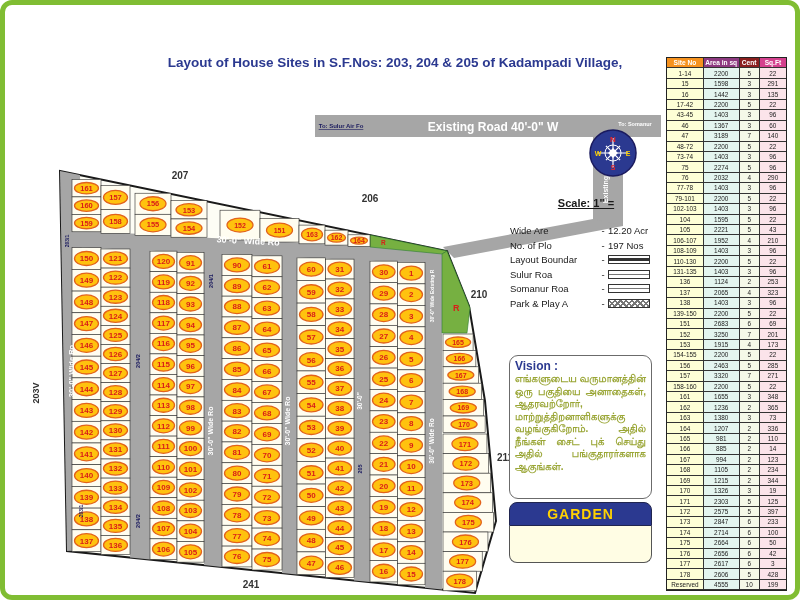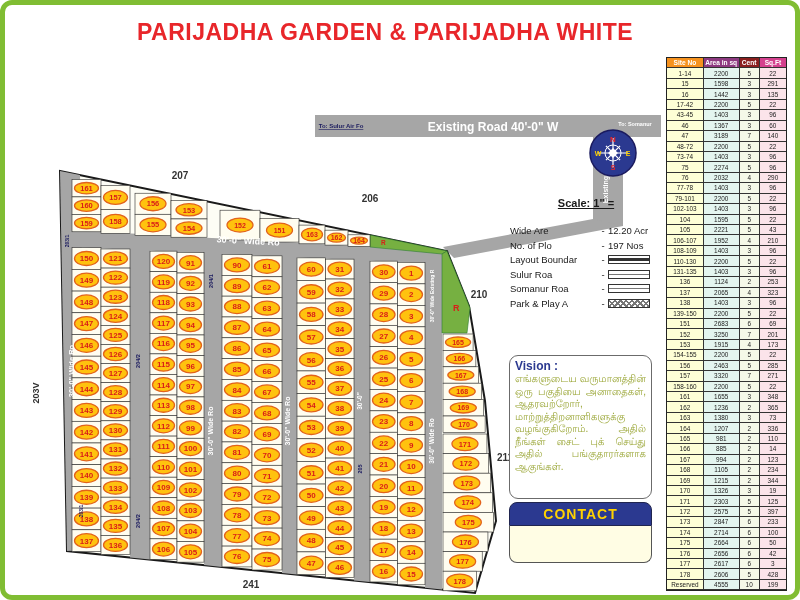--- a/index.html
+++ b/index.html
@@ -23,42 +23,42 @@
   .legend-value{font-weight:normal;}
   .sw{display:inline-block;width:42px;height:9px;border:1px solid #333;box-sizing:border-box;}
   .sw-boundary{background:linear-gradient(#fff 0 2px,#333 2px 5px,#fff 5px 100%);}
   .sw-road{background:linear-gradient(#fff 0 40%,#777 40% 58%,#fff 58% 100%);}
   .sw-hatch{background:
     repeating-linear-gradient(45deg,#777 0 1.5px,transparent 1.5px 4px),
     repeating-linear-gradient(-45deg,#777 0 1.5px,transparent 1.5px 4px);}
   .vision{position:absolute;left:504px;top:350px;width:143px;height:144px;z-index:5;
     border:1.6px solid #6b6b6b;border-radius:9px;background:#fff;padding:3px 5px;box-sizing:border-box;}
   .vision-title{color:#2B3990;font-weight:bold;font-size:12px;}
-  .vision-body{color:#9aa636;font-weight:normal;font-size:10px;line-height:1.25;
+  .vision-body{color:#9aa636;font-weight:bold;font-size:10px;line-height:1.25;
     text-align:justify;word-break:break-word;}
   .contact{position:absolute;left:504px;top:497px;width:143px;z-index:5;}
   .contact-head{background:#2B3990;border:1.5px solid #20254f;border-radius:8px 8px 0 0;
     color:#FFD200;font-weight:bold;font-size:14px;text-align:center;
     letter-spacing:1px;padding:3px 0;}
   .contact-body{height:36px;background:#FFFDE4;border:1.5px solid #555;border-top:none;
     border-radius:0 0 8px 8px;}
   .site-table{position:absolute;left:661px;top:52px;width:121px;height:534px;z-index:5;
     display:flex;flex-direction:column;border:1.5px solid #222;box-sizing:border-box;background:#fff;}
   .t-row{flex:1;display:grid;grid-template-columns:31% 30% 17% 22%;min-height:0;}
   .t-cell{border-right:.5px solid #333;border-bottom:.5px solid #333;
     font-size:6.4px;color:#222;display:flex;align-items:center;justify-content:center;
     overflow:hidden;white-space:nowrap;}
   .t-cell:last-child{border-right:none;}
   .t-head{color:#fff;font-weight:bold;font-size:6.6px;}
 </style>
 </head>
 <body>
 
 <div class="page">
-  <div class="title">PARIJADHA GARDEN &amp; PARIJADHA WHITE</div>
+  <div class="sub1">Layout of House Sites in S.F.Nos: 203, 204 &amp; 205 of Kadampadi Village,</div>
 
   <svg id="map-svg" width="652" height="502" viewBox="0 0 652 502">
       <rect x="302" y="14" width="346" height="22" fill="#A6A6A6"></rect>
       <rect x="580" y="36" width="30" height="89" fill="#A6A6A6"></rect>
       <polygon points="580,118 610,125 441,157 430,146" fill="#A6A6A6"></polygon>
       <text x="480" y="30" text-anchor="middle" fill="#fff" font-size="12" font-weight="bold" font-family="Liberation Sans,sans-serif">Existing Road 40'-0" W</text>
       <text x="328" y="27" text-anchor="middle" fill="#1a1a5e" font-size="6" font-weight="bold" text-decoration="underline" font-family="Liberation Sans,sans-serif">To: Sulur Air Fo</text>
       <text x="622" y="25" text-anchor="middle" fill="#fff" font-size="5.5" font-weight="bold" font-family="Liberation Sans,sans-serif">To: Somanur</text>
       <text x="595" y="85" text-anchor="middle" fill="#fff" font-size="7" font-weight="bold" font-family="Liberation Sans,sans-serif" transform="rotate(-90 595 85)">Existing R</text>
       <polygon points="47,70 434,150 456,205 472,300 483,420 462,492 54,450" fill="#FDFDF5" stroke="#1a1a1a" stroke-width="2"></polygon>
@@ -678,21 +678,21 @@
         </div>
       </div>
   </div>
 
   <div class="vision">
     <div class="vision-title">Vision :</div>
     <div class="vision-body">எங்களுடைய வருமானத்தின் ஒரு பகுதியை அனாதைகள், ஆதரவற்றோர், மாற்றுத்திறனாளிகளுக்கு வழங்குகிறோம். அதில் நீங்கள் சைட் புக் செய்து அதில் பங்குதாரர்களாக ஆகுங்கள்.</div>
   </div>
 
   <div class="contact">
-    <div class="contact-head">CONTACT</div>
+    <div class="contact-head">GARDEN</div>
     <div class="contact-body"></div>
   </div>
 
   <div class="site-table" id="site-table">
       <div class="t-row">
         <div class="t-cell t-head" style="background: rgb(246, 146, 30);">Site No</div>
         <div class="t-cell t-head" style="background: rgb(142, 58, 128);">Area in sq</div>
         <div class="t-cell t-head" style="background: rgb(139, 32, 32);">Cent</div>
         <div class="t-cell t-head" style="background: rgb(212, 65, 142);">Sq.Ft</div>
       </div>

